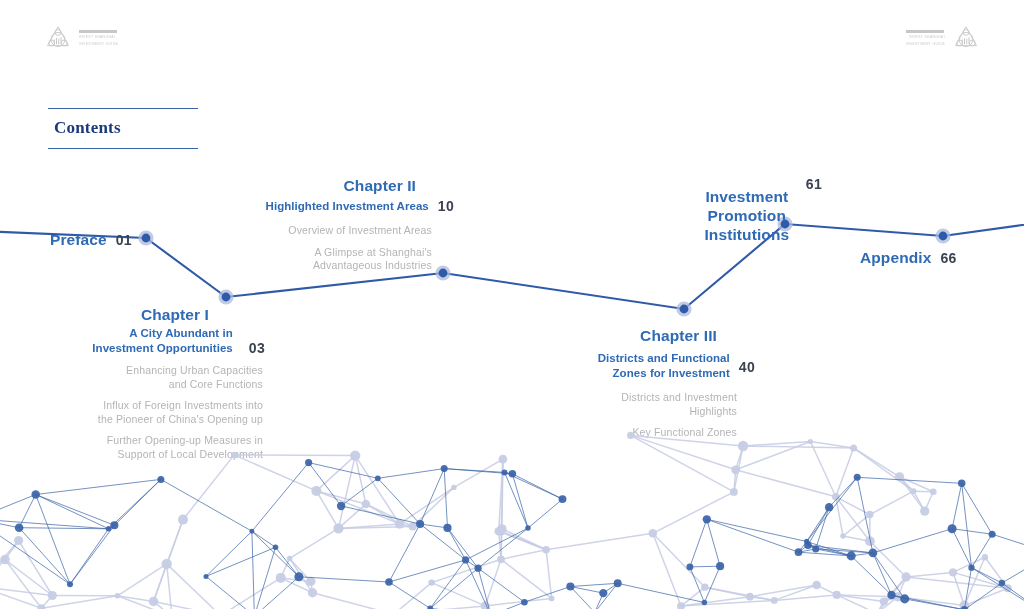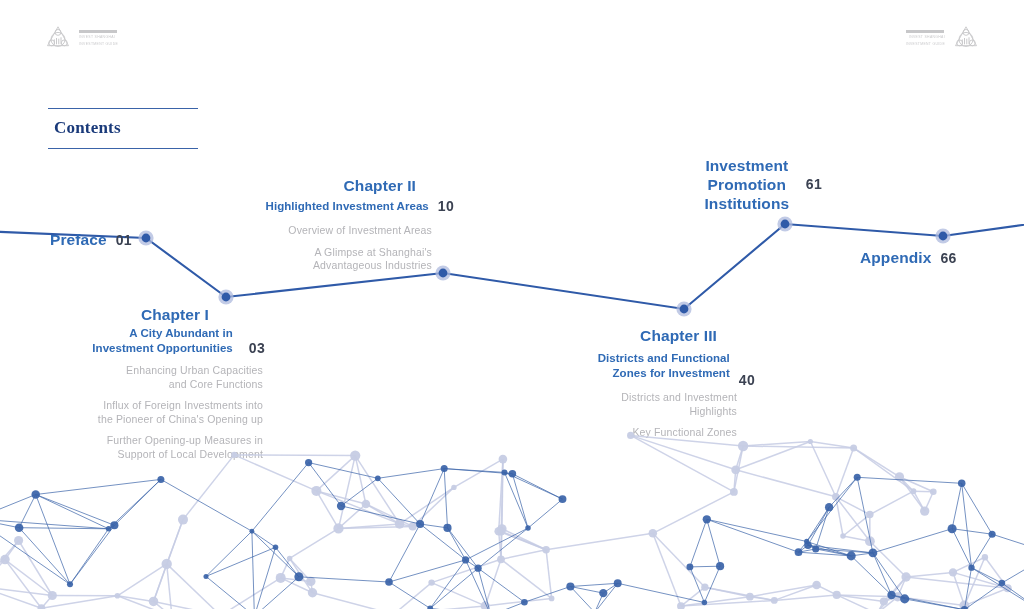--- a/index.html
+++ b/index.html
@@ -89,20 +89,21 @@
   .toc-chapter {
     font-size: 15.5px;
     font-weight: bold;
     color: #2f6ab5;
     line-height: 19px;
     letter-spacing: .1px;
   }
   .toc-chapter.big {
     font-size: 15.5px;
     line-height: 19px;
+    margin-top: 31px;
   }
   .toc-subtitle {
     font-size: 11.5px;
     font-weight: bold;
     color: #2f6ab5;
     line-height: 14.5px;
     letter-spacing: .05px;
   }
   .toc-page {
     font-size: 14px;
@@ -257,21 +258,21 @@
       <div>A Glimpse at Shanghai's</div>
       <div>Advantageous Industries</div>
     </div>
   </div>
 </div>
 
 <div class="toc-entry" style="left:540px; top:326px; width:215px;">
   <div class="toc-titlewrap align-right" style="padding-right:38px;">
     <div class="toc-chapter">Chapter III</div>
   </div>
-  <div class="toc-head right" style="align-items:flex-end; margin-top:6px;">
+  <div class="toc-head right" style="align-items:flex-start; margin-top:6px;">
     <div class="toc-subtitle align-right">
       <div>Districts and Functional</div>
       <div>Zones for Investment</div>
     </div>
     <span class="toc-page" style="position:relative; top:8px;">40</span>
   </div>
   <div class="toc-items align-right" style="padding-right:18px; margin-top:11px;">
     <div class="toc-item">
       <div>Districts and Investment</div>
       <div>Highlights</div>

